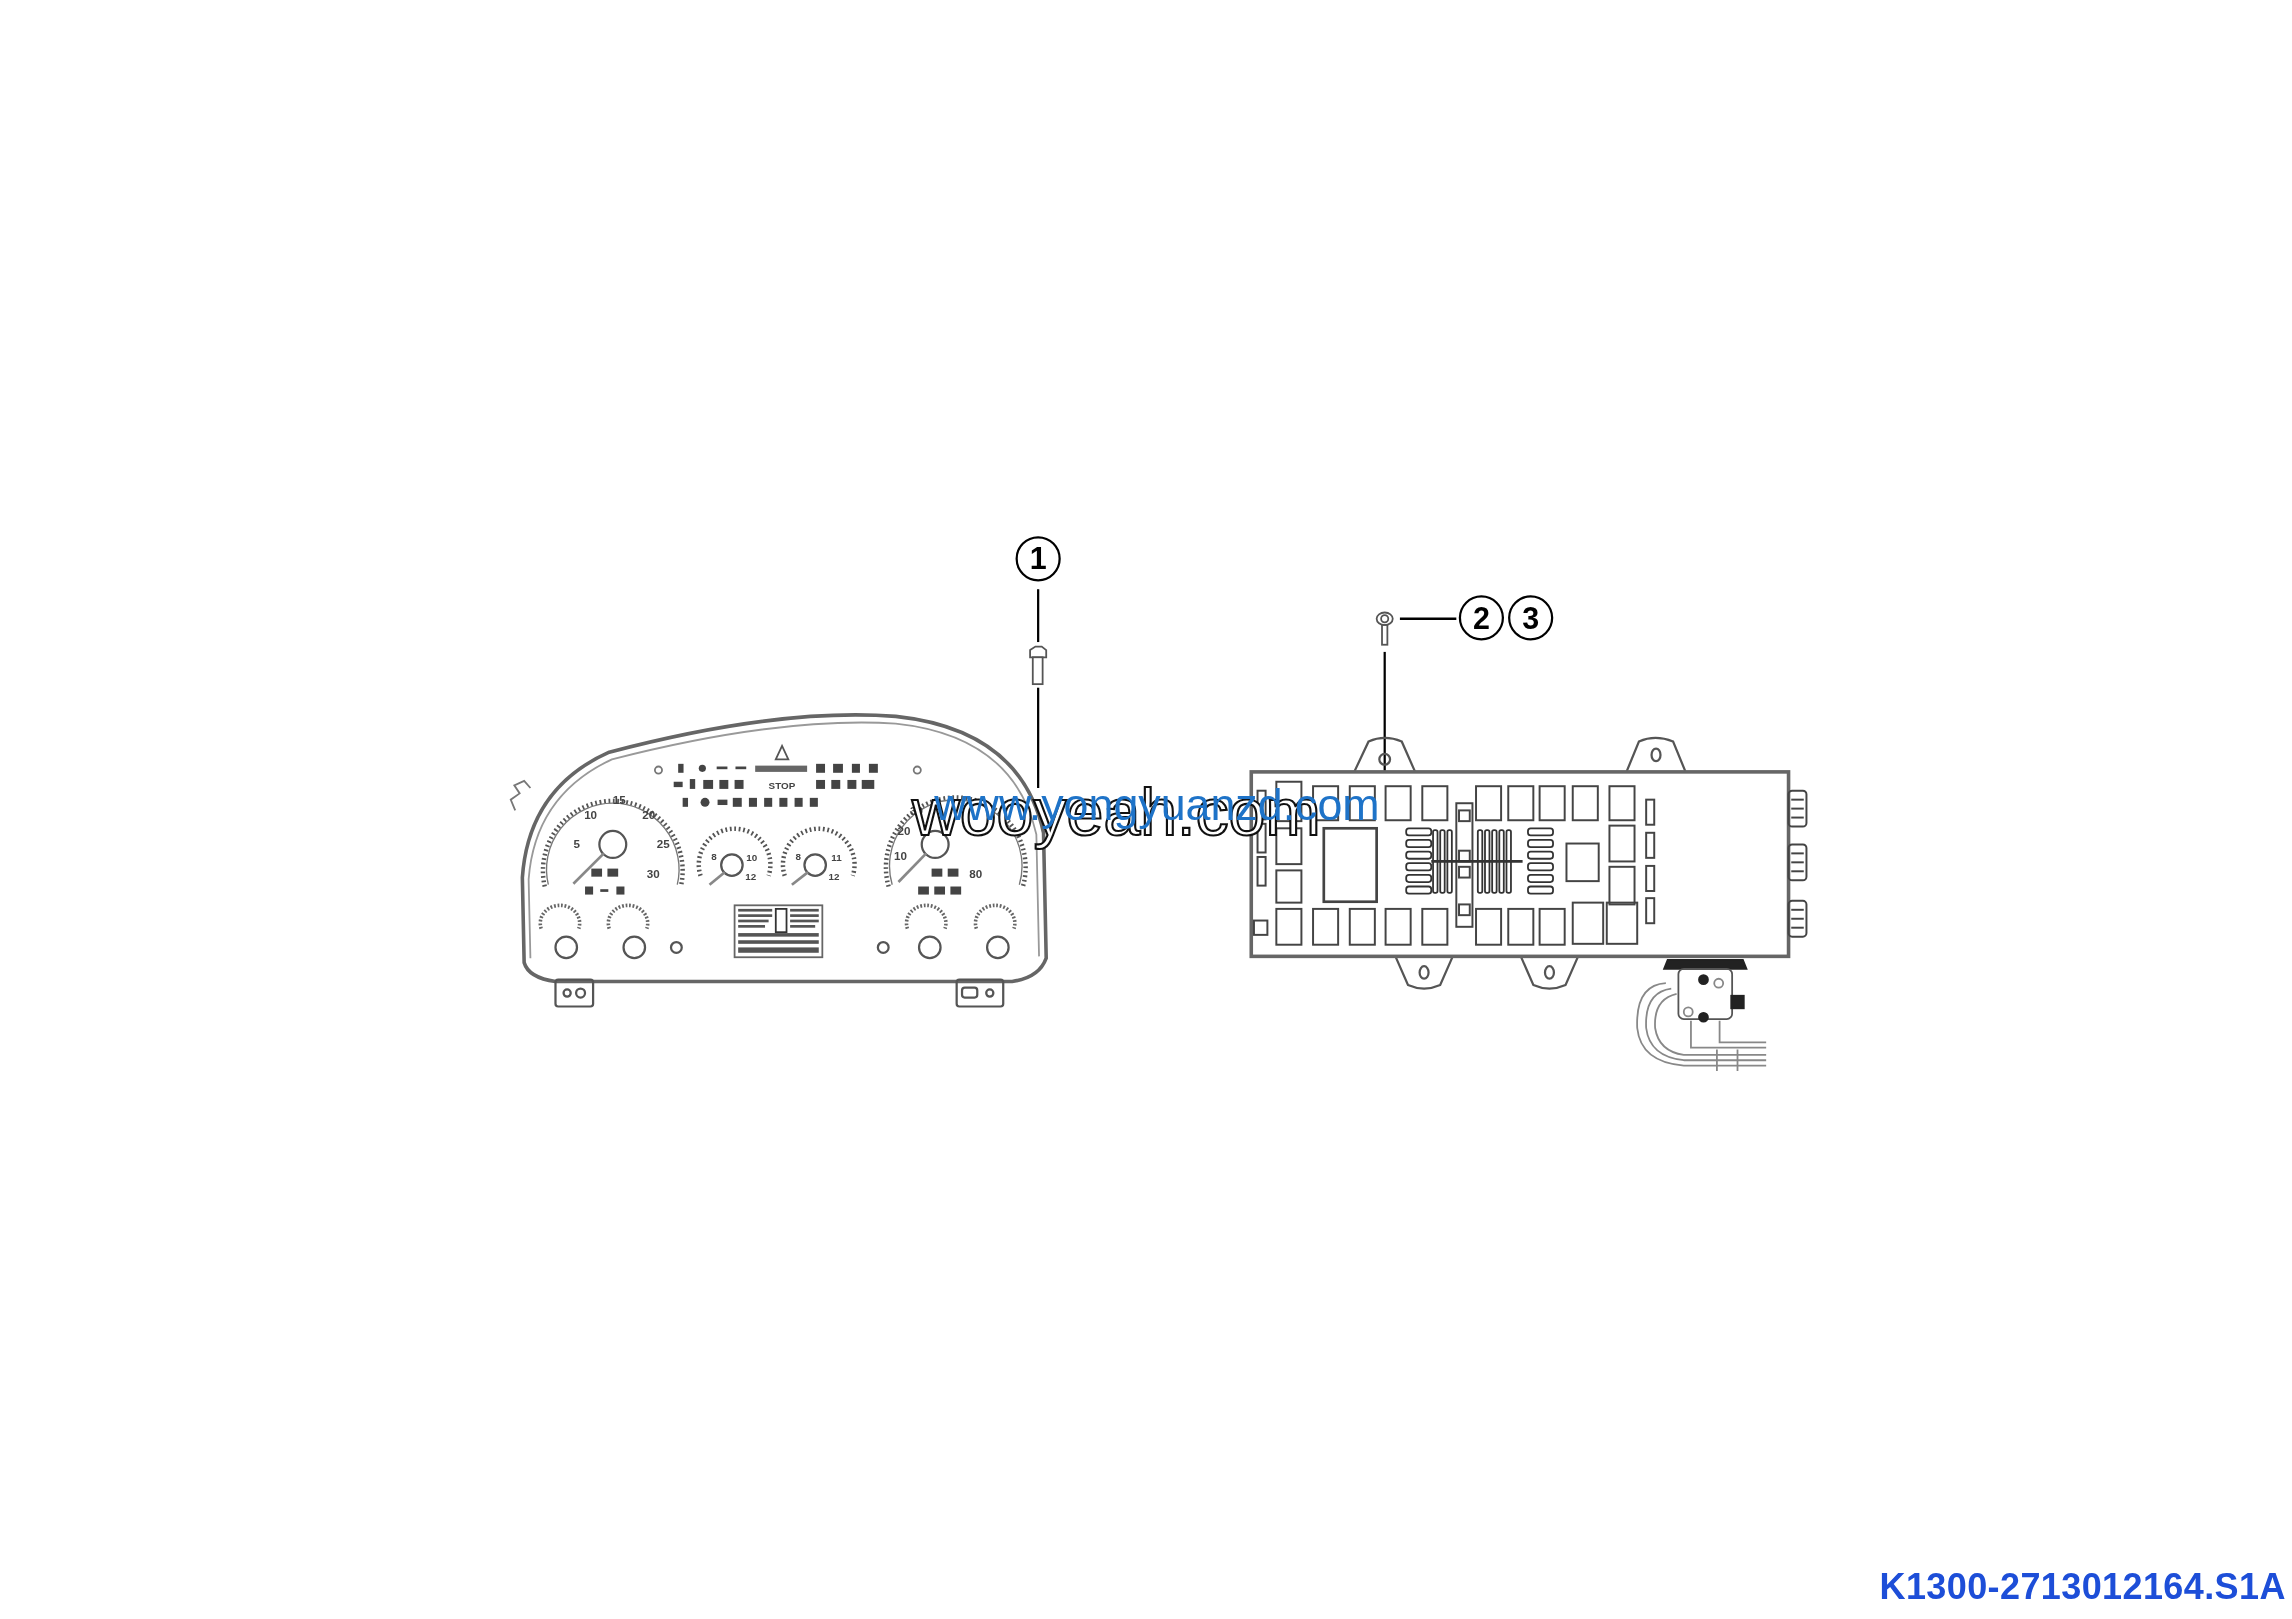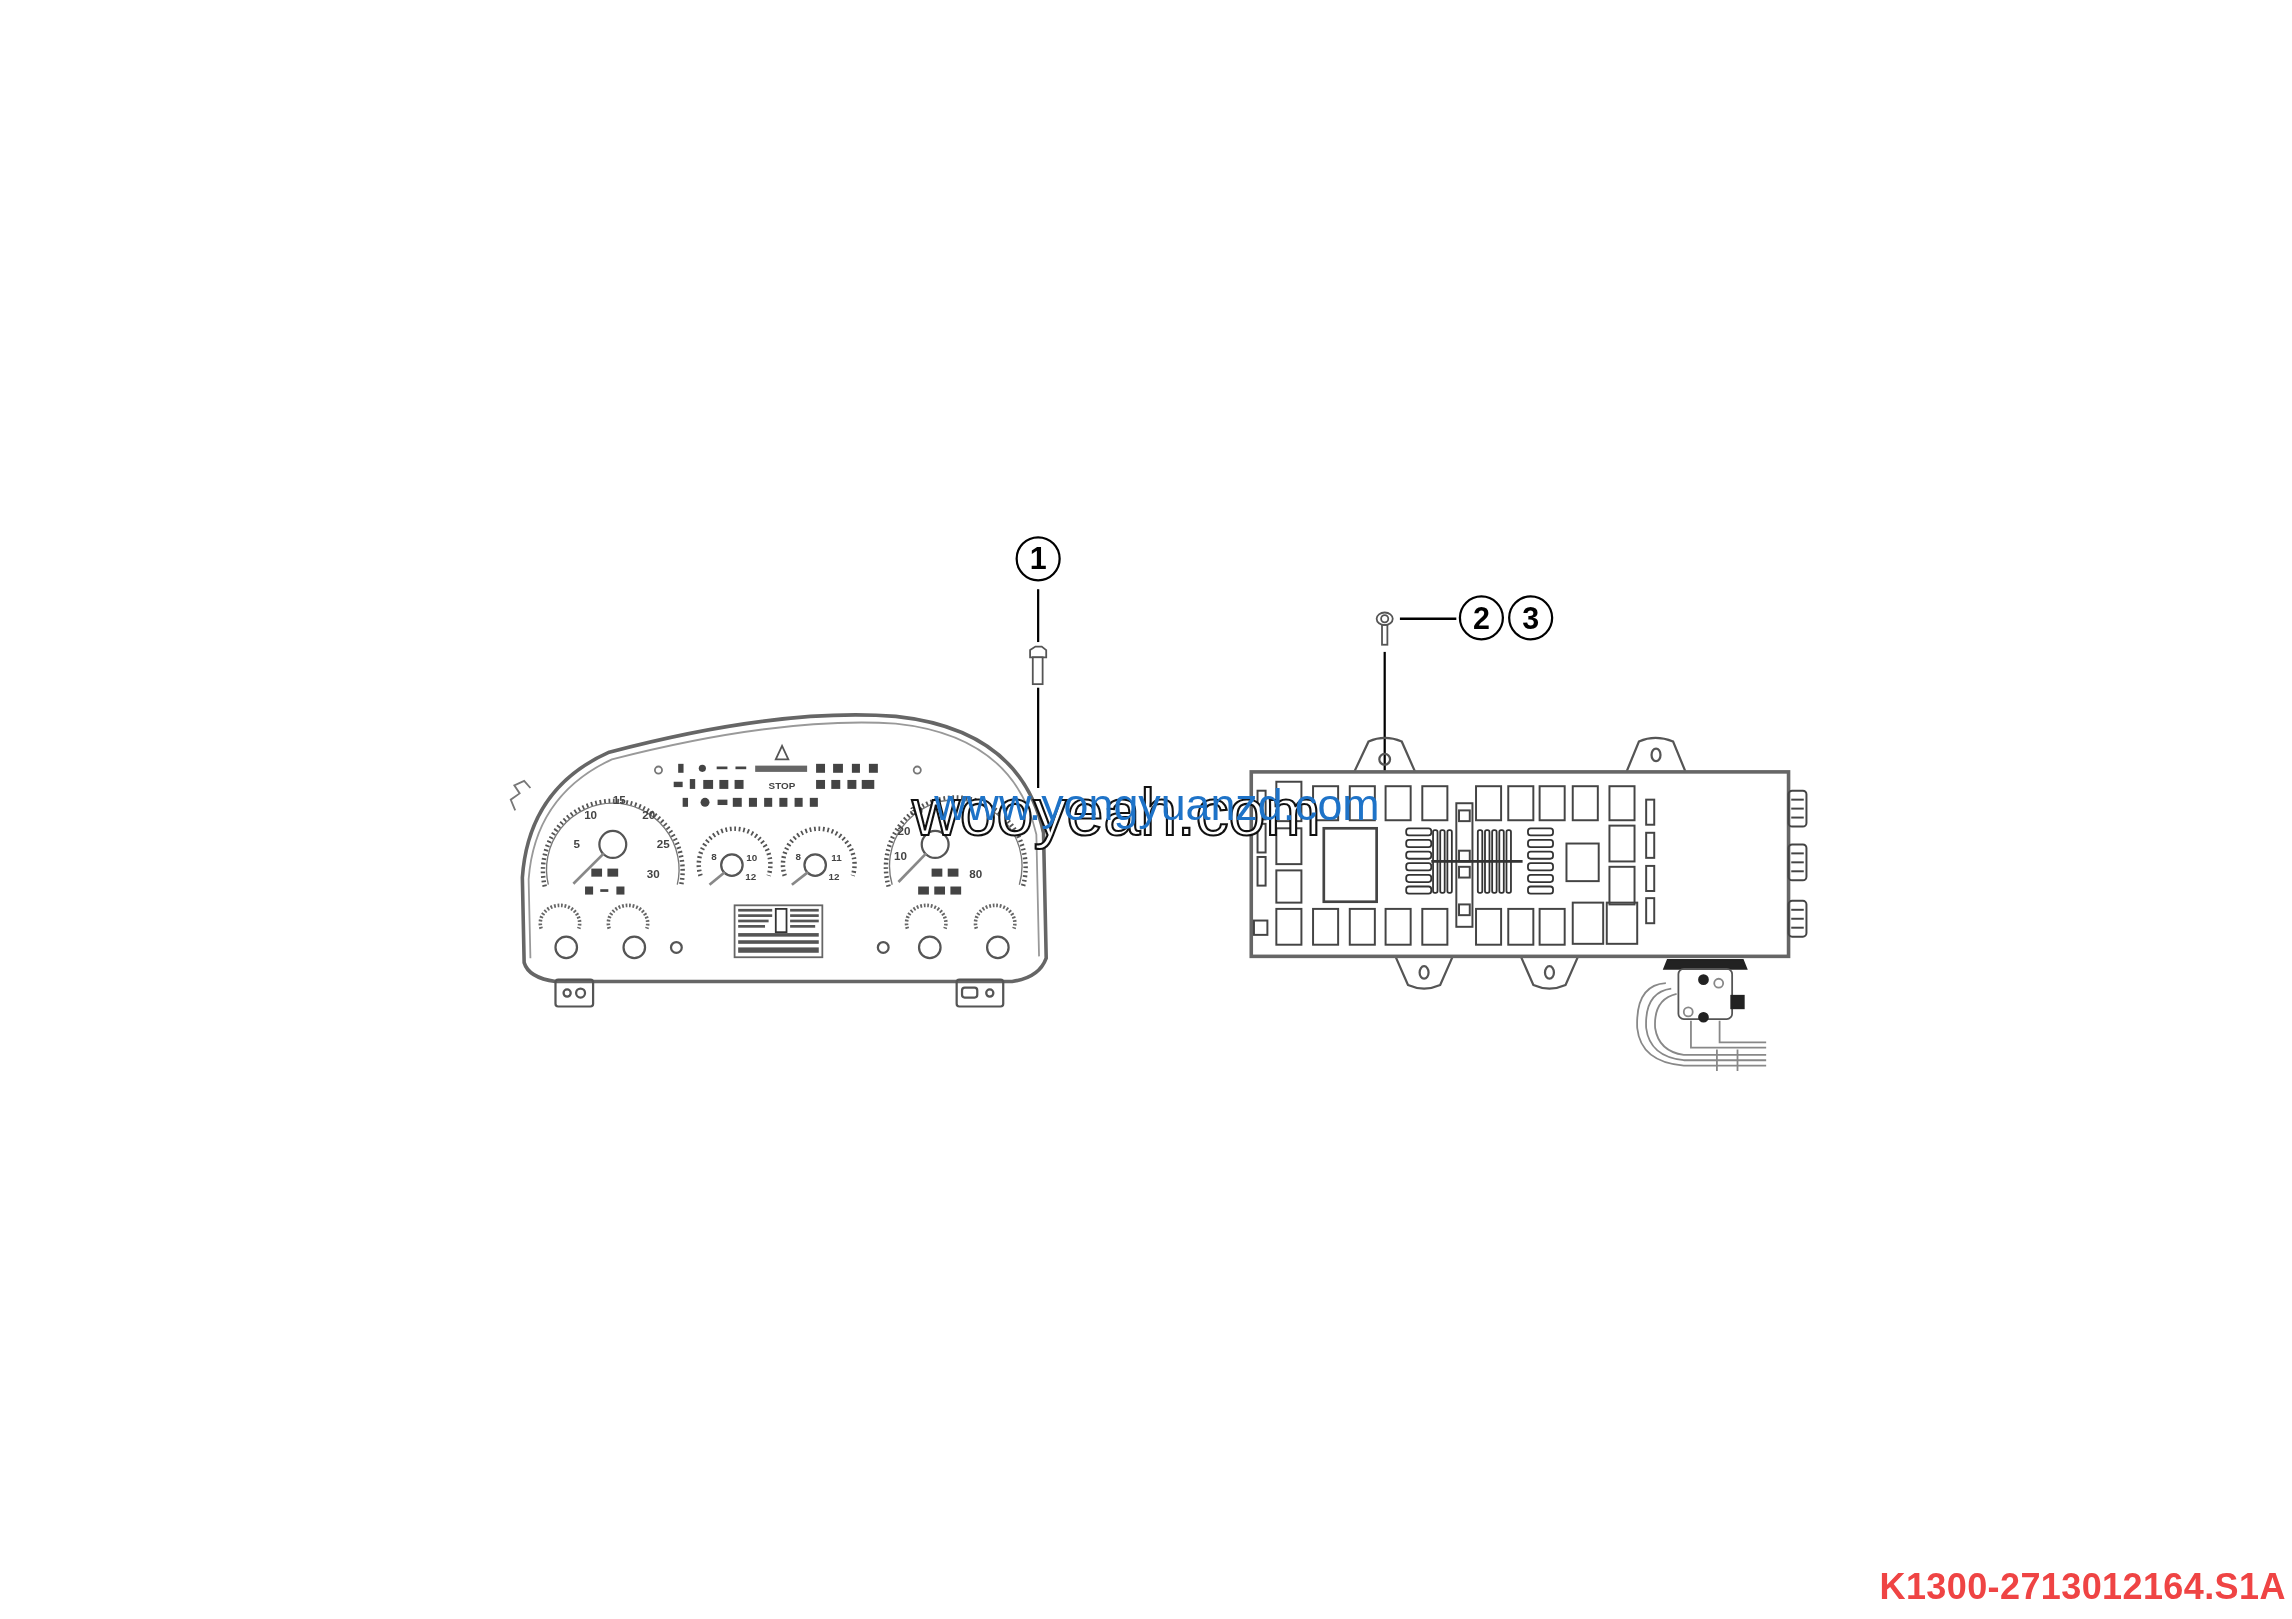--- a/index.html
+++ b/index.html
@@ -3,21 +3,21 @@
 <meta charset="utf-8">
 <style>
   html, body { margin:0; padding:0; background:#ffffff; }
   body { width:2293px; height:1619px; position:relative; overflow:hidden; font-family:"Liberation Sans", sans-serif; }
   #canvas { position:absolute; left:0; top:0; width:2293px; height:1619px; }
   .callout-num { font-family:"Liberation Sans", sans-serif; font-weight:700; font-size:34px; fill:#000; }
   .gauge-num { font-family:"Liberation Sans", sans-serif; font-weight:700; font-size:13px; fill:#444; }
   .tiny { font-family:"Liberation Sans", sans-serif; font-weight:700; font-size:11px; fill:#444; }
   .wm-outline { font-family:"Liberation Sans", sans-serif; font-size:74px; fill:#ffffff; stroke:#111; stroke-width:2.4; }
   .wm-blue { font-family:"Liberation Sans", sans-serif; font-size:50px; fill:#1e73c8; }
-  .drawing-code { position:absolute; right:7.2px; bottom:10.7px; font-family:"Liberation Sans", sans-serif; font-weight:700; font-size:36px; color:#ef4444; letter-spacing:0.4px; }
+  .drawing-code { position:absolute; right:7.2px; bottom:10.7px; font-family:"Liberation Sans", sans-serif; font-weight:700; font-size:36px; color:#1d4ed8; letter-spacing:0.4px; }
 </style>
 </head>
 <body>
 
 <svg id="canvas" viewBox="0 0 2560 1808" xmlns="http://www.w3.org/2000/svg">
 
   <g stroke="#555" fill="none" stroke-width="2.5">
 
     <path d="M 585 1075 L 583 980 Q 590 880 680 840 Q 870 790 1000 800 Q 1140 815 1165 930 L 1168 1070 Q 1160 1092 1130 1096 L 620 1096 Q 590 1092 585 1075 Z" stroke="#666" stroke-width="4"></path>
     <path d="M 592 1070 L 590 982 Q 597 888 683 848 Q 870 800 1000 808 Q 1132 822 1157 932 L 1160 1068" stroke="#999" stroke-width="2"></path>

